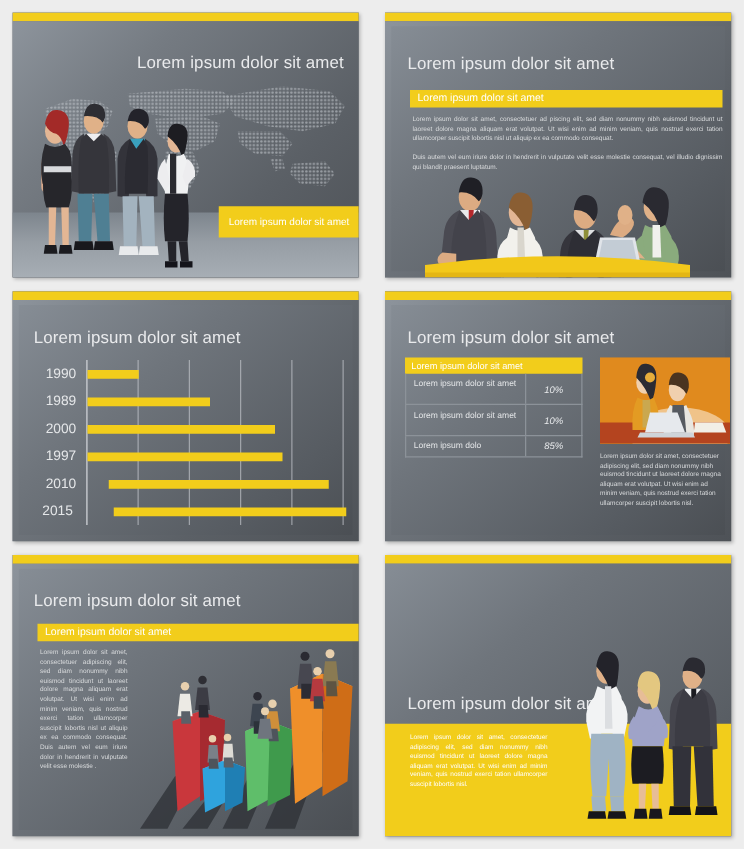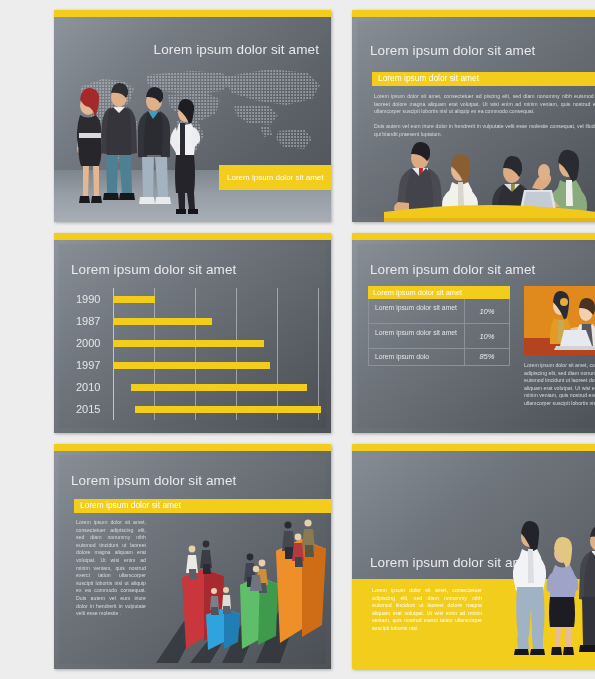--- a/index.html
+++ b/index.html
@@ -19,21 +19,20 @@
     height: 679px;
     background: #ededed;
   }
 
   
   .panel {
     position: absolute;
     background: #6d737a;
     box-shadow: 1px 1px 3px rgba(0,0,0,0.28);
     overflow: hidden;
-    margin-left: 44px;
   }
   .topbar {
     position: absolute;
     left: 0; top: 0;
     width: 100%;
     height: 7px;
     background: #f2cd1b;
   }
   .stage {
     position: absolute;
@@ -122,20 +121,21 @@
     top: 0; width: 1px; height: 100%;
     background: rgba(200,204,208,.62);
   }
   .brow {
     position: absolute;
     left: 0; width: 100%; height: 22px;
     display: flex; align-items: center;
   }
   .blabel {
     width: 33px;
+    text-align: right;
     color: #e5e7e9;
     font-size: 11px;
     padding-right: 4px;
   }
   .bbar {
     height: 7px;
     background: #f2cd1b;
     margin-left: 5px;
   }
 
@@ -388,21 +388,21 @@
             <div class="gridline" style="left: 160px;"></div>
             <div class="gridline" style="left: 201px;"></div>
             <div class="gridline" style="left: 242px;"></div>
           </div>
         <div id="bars">
             <div class="brow" style="top: 0px;">
               <div class="blabel">1990</div>
               <div class="bbar" style="width: 41px; background: rgb(242, 205, 27);"></div>
             </div>
             <div class="brow" style="top: 22px;">
-              <div class="blabel">1987</div>
+              <div class="blabel">1989</div>
               <div class="bbar" style="width: 98.4px; background: rgb(242, 205, 27);"></div>
             </div>
             <div class="brow" style="top: 44px;">
               <div class="blabel">2000</div>
               <div class="bbar" style="width: 149.65px; background: rgb(242, 205, 27);"></div>
             </div>
             <div class="brow" style="top: 66px;">
               <div class="blabel">1997</div>
               <div class="bbar" style="width: 155.8px; background: rgb(242, 205, 27);"></div>
             </div>

